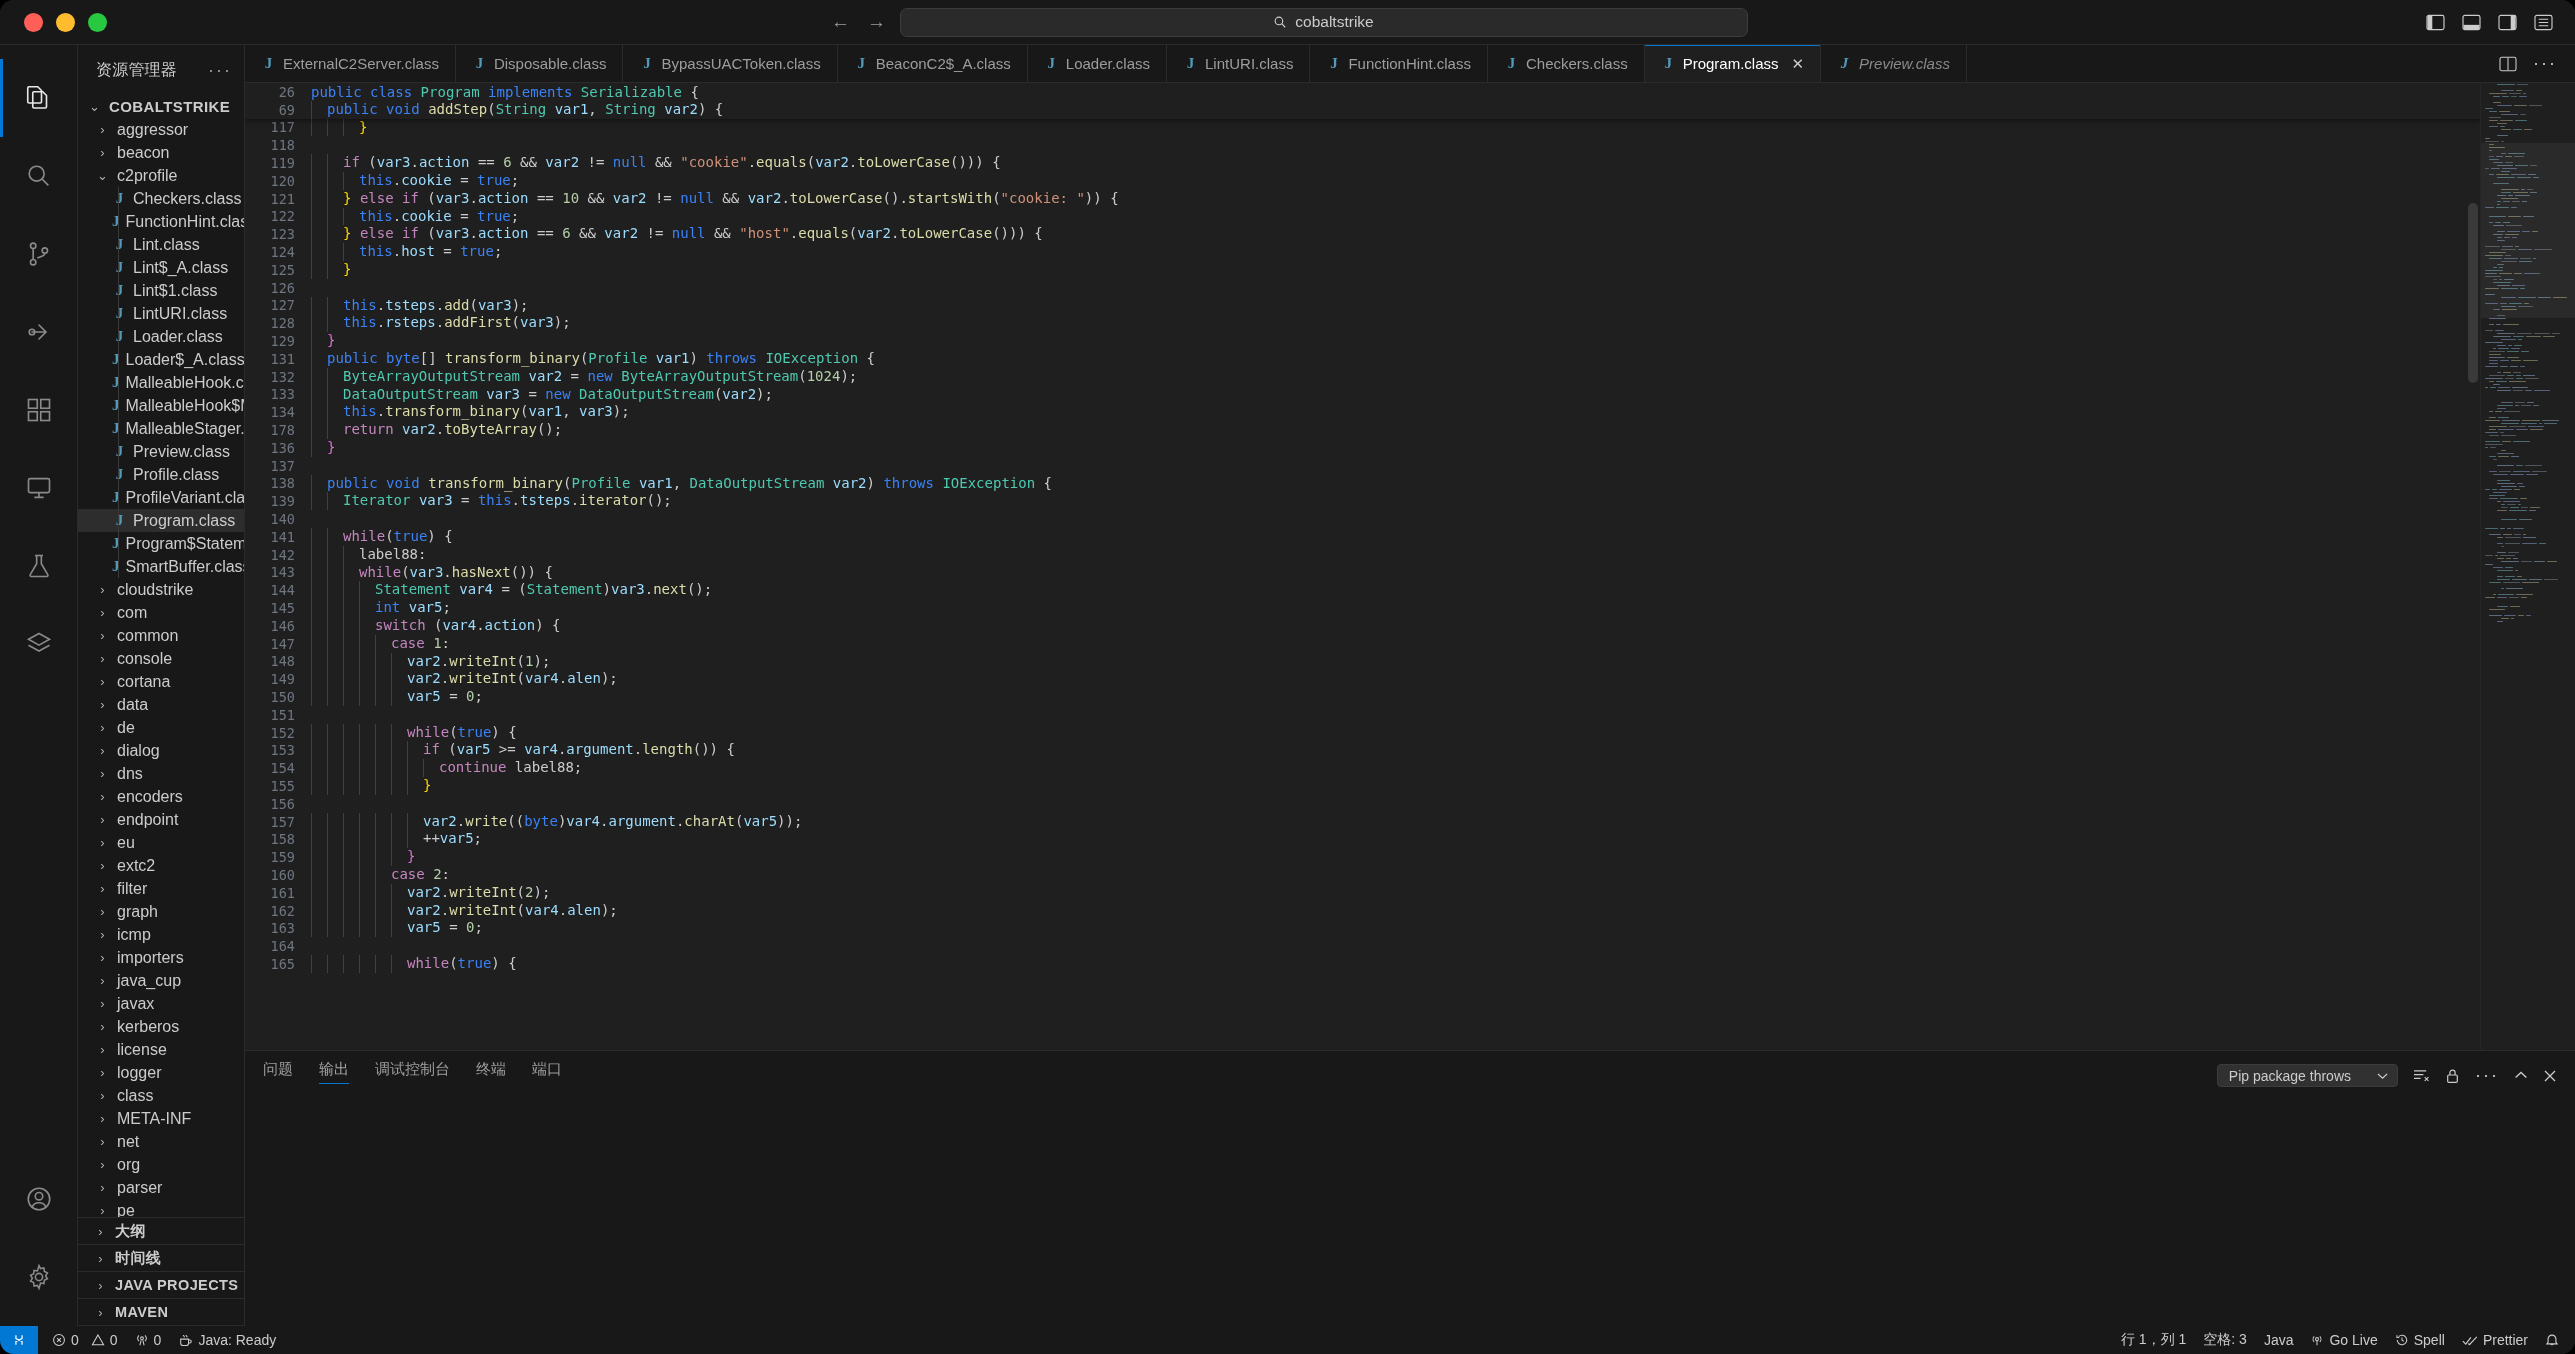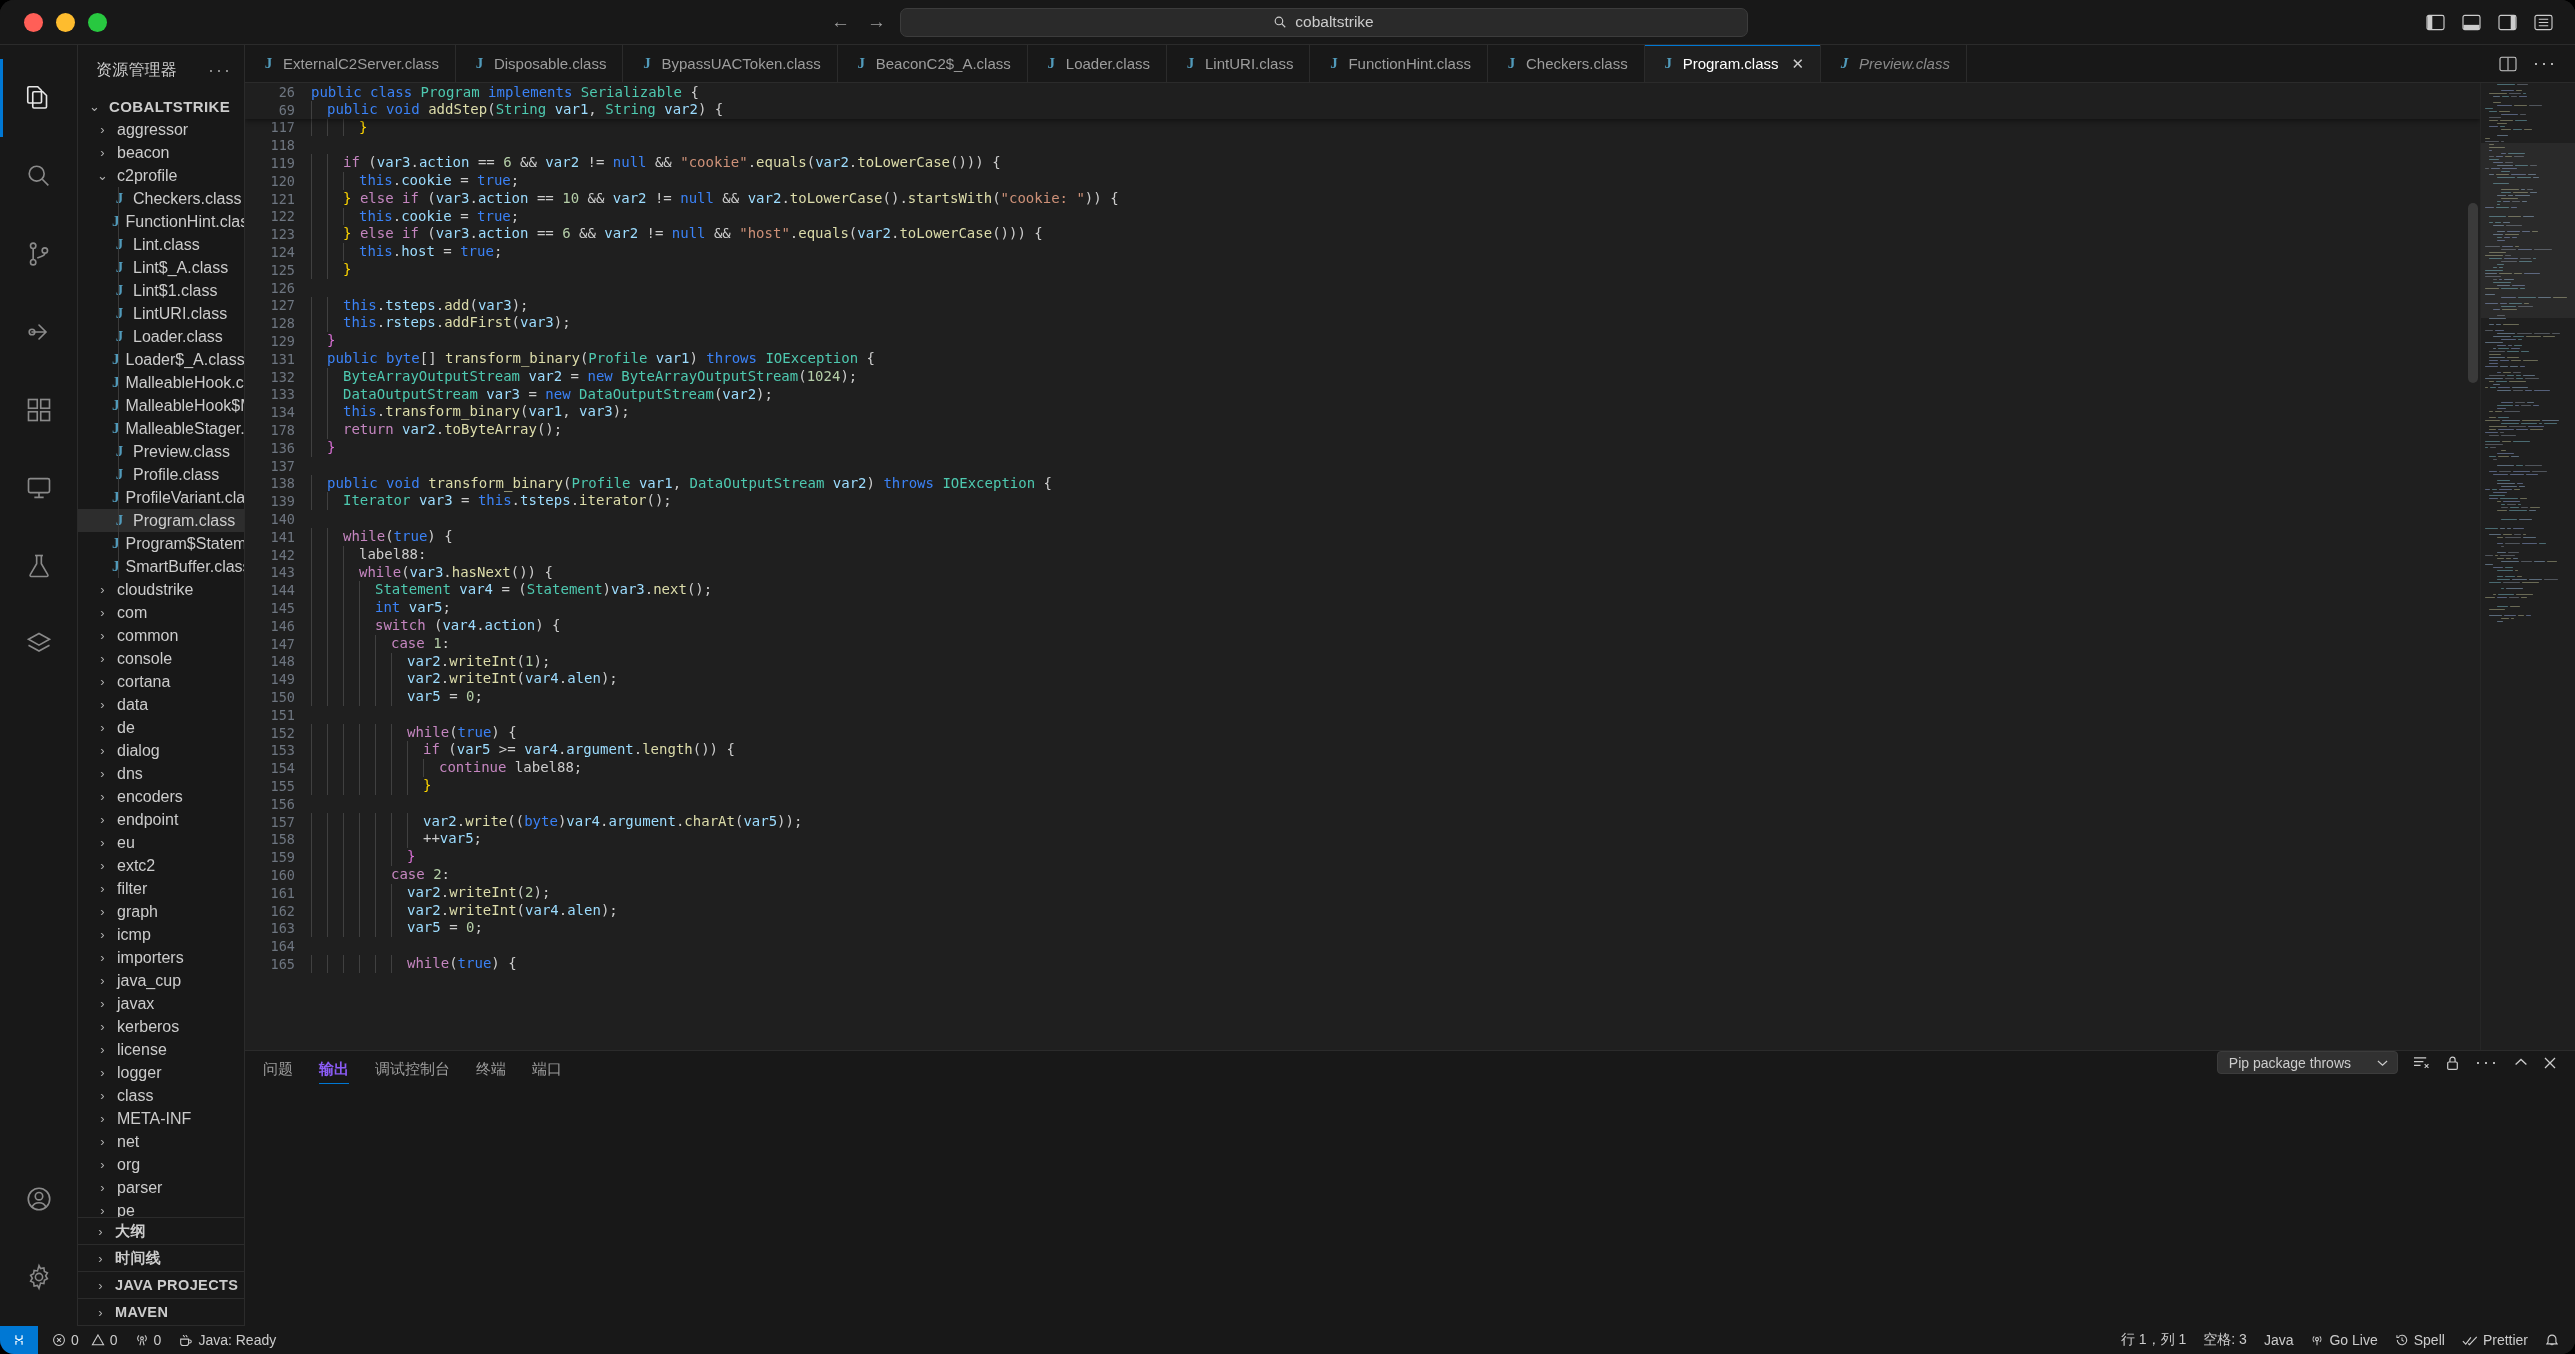--- a/index.html
+++ b/index.html
@@ -148,25 +148,25 @@
   .str { color:#ce9178; }     
   .num { color:#b5cea8; }     
   .pl  { color:#cccccc; }     
   .br1 { color:#ffd700; }
   .br2 { color:#da70d6; }
 
   
   .panel { height:276px; min-height:276px; background:#181818; border-top:1px solid #2b2b2b;
            display:flex; flex-direction:column; }
   .panel-tabs {
-    height:36px; min-height:36px; display:flex; align-items:flex-start; padding-left:18px; gap:26px;
+    height:36px; min-height:36px; display:flex; align-items:flex-end; padding-left:18px; gap:26px;
     position:relative;
   }
   .ptab { font-size:15px; color:#9d9d9d; height:36px; display:flex; align-items:center; position:relative; }
-  .ptab.active { color:#8b5cf6; font-weight:bold; }
+  .ptab.active { color:#a3a3a3; font-weight:normal; }
   .ptab.active:after {
     content:""; position:absolute; left:0; right:0; bottom:3px; height:1.5px; background:#0078d4;
   }
   .panel-actions { position:absolute; right:18px; display:flex; align-items:center; gap:15px; color:#cccccc; }
   .pselect {
     height:23px; background:#313131; border:1px solid #3c3c3c; border-radius:4px;
     display:flex; align-items:center; gap:26px; padding:0 9px 0 11px; font-size:14px; color:#cccccc;
   }
   .panel-out {
     flex:1; padding:14px 0 0 18px; font-family:"DejaVu Sans Mono", monospace;

